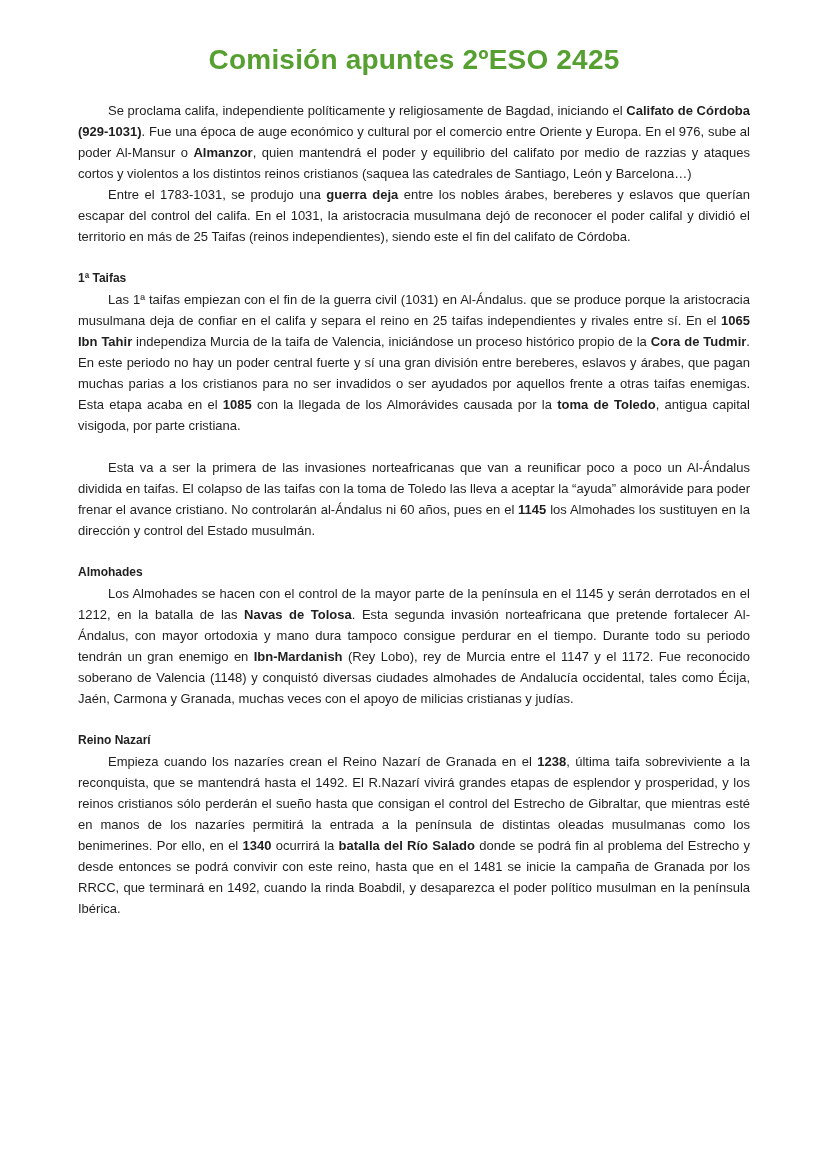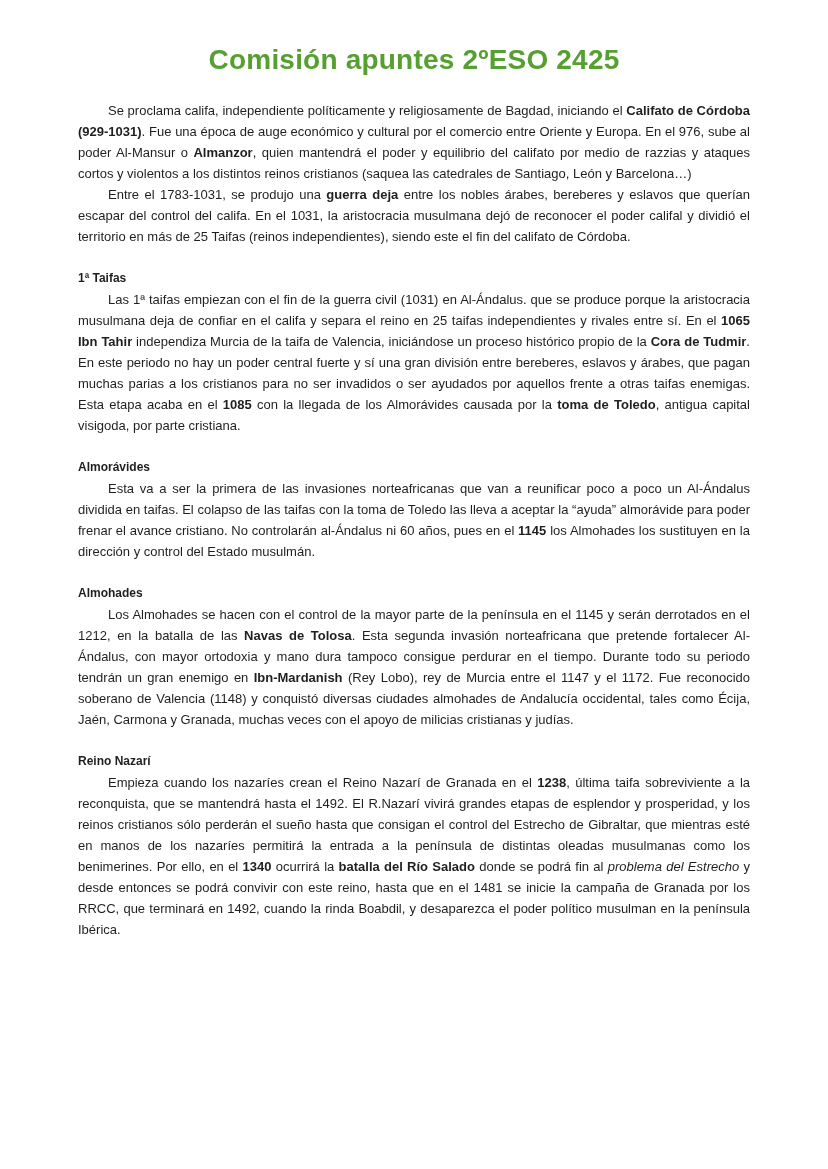--- a/index.html
+++ b/index.html
@@ -21,21 +21,21 @@
     letter-spacing: 0.2px;
     margin-bottom: 24px;
   }
   .para {
     font-size: 13px;
     line-height: 21px;
     text-align: justify;
   }
   .indent { text-indent: 30px; }
   .b { font-weight: bold; }
-  .i { font-style: italic; }
+  .i { }
   .main-heading {
     margin-top: 21px;
     font-size: 15.5px;
     line-height: 21px;
   }
   .main-heading .b { font-weight: bold; }
   .check {
     display: inline-block;
     width: 17px;
     height: 17px;
@@ -66,21 +66,20 @@
   <p class="para indent"><span>Se proclama califa, independiente políticamente y religiosamente de Bagdad, iniciando el </span><span class="b">Califato de Córdoba (929-1031)</span><span>. Fue una época de auge económico y cultural por el comercio entre Oriente y Europa. En el 976, sube al poder Al-Mansur o </span><span class="b">Almanzor</span><span>, quien mantendrá el poder y equilibrio del califato por medio de razzias y ataques cortos y violentos a los distintos reinos cristianos (saquea las catedrales de Santiago, León y Barcelona…)</span></p>
   <p class="para indent"><span>Entre el 1783-1031, se produjo una </span><span class="b">guerra deja</span><span> entre los nobles árabes, bereberes y eslavos que querían escapar del control del califa. En el 1031, la aristocracia musulmana dejó de reconocer el poder califal y dividió el territorio en más de 25 Taifas (reinos independientes), siendo este el fin del califato de Córdoba.</span></p>
 
 
   <div class="section">
     <h2 class="section-heading">1ª Taifas</h2>
     <p class="para indent"><span>Las 1ª taifas empiezan con el fin de la guerra civil (1031) en Al-Ándalus. que se produce porque la aristocracia musulmana deja de confiar en el califa y separa el reino en 25 taifas independientes y rivales entre sí. En el </span><span class="b">1065 Ibn Tahir</span><span> independiza Murcia de la taifa de Valencia, iniciándose un proceso histórico propio de la </span><span class="b">Cora de Tudmir</span><span>. En este periodo no hay un poder central fuerte y sí una gran división entre bereberes, eslavos y árabes, que pagan muchas parias a los cristianos para no ser invadidos o ser ayudados por aquellos frente a otras taifas enemigas. Esta etapa acaba en el </span><span class="b">1085</span><span> con la llegada de los Almorávides causada por la </span><span class="b">toma de Toledo</span><span>, antigua capital visigoda, por parte cristiana.</span></p>
   </div>
 
   <div class="section">
-    <h2 class="section-heading">Almorávides</h2>
     <p class="para indent"><span>Esta va a ser la primera de las invasiones norteafricanas que van a reunificar poco a poco un Al-Ándalus dividida en taifas. El colapso de las taifas con la toma de Toledo las lleva a aceptar la “ayuda” almorávide para poder frenar el avance cristiano. No controlarán al-Ándalus ni 60 años, pues en el </span><span class="b">1145</span><span> los Almohades los sustituyen en la dirección y control del Estado musulmán.</span></p>
   </div>
 
   <div class="section">
     <h2 class="section-heading">Almohades</h2>
     <p class="para indent"><span>Los Almohades se hacen con el control de la mayor parte de la península en el 1145 y serán derrotados en el 1212, en la batalla de las </span><span class="b">Navas de Tolosa</span><span>. Esta segunda invasión norteafricana que pretende fortalecer Al-Ándalus, con mayor ortodoxia y mano dura tampoco consigue perdurar en el tiempo. Durante todo su periodo tendrán un gran enemigo en </span><span class="b">Ibn-Mardanish</span><span> (Rey Lobo), rey de Murcia entre el 1147 y el 1172. Fue reconocido soberano de Valencia (1148) y conquistó diversas ciudades almohades de Andalucía occidental, tales como Écija, Jaén, Carmona y Granada, muchas veces con el apoyo de milicias cristianas y judías.</span></p>
   </div>
 
   <div class="section">
     <h2 class="section-heading">Reino Nazarí</h2>

